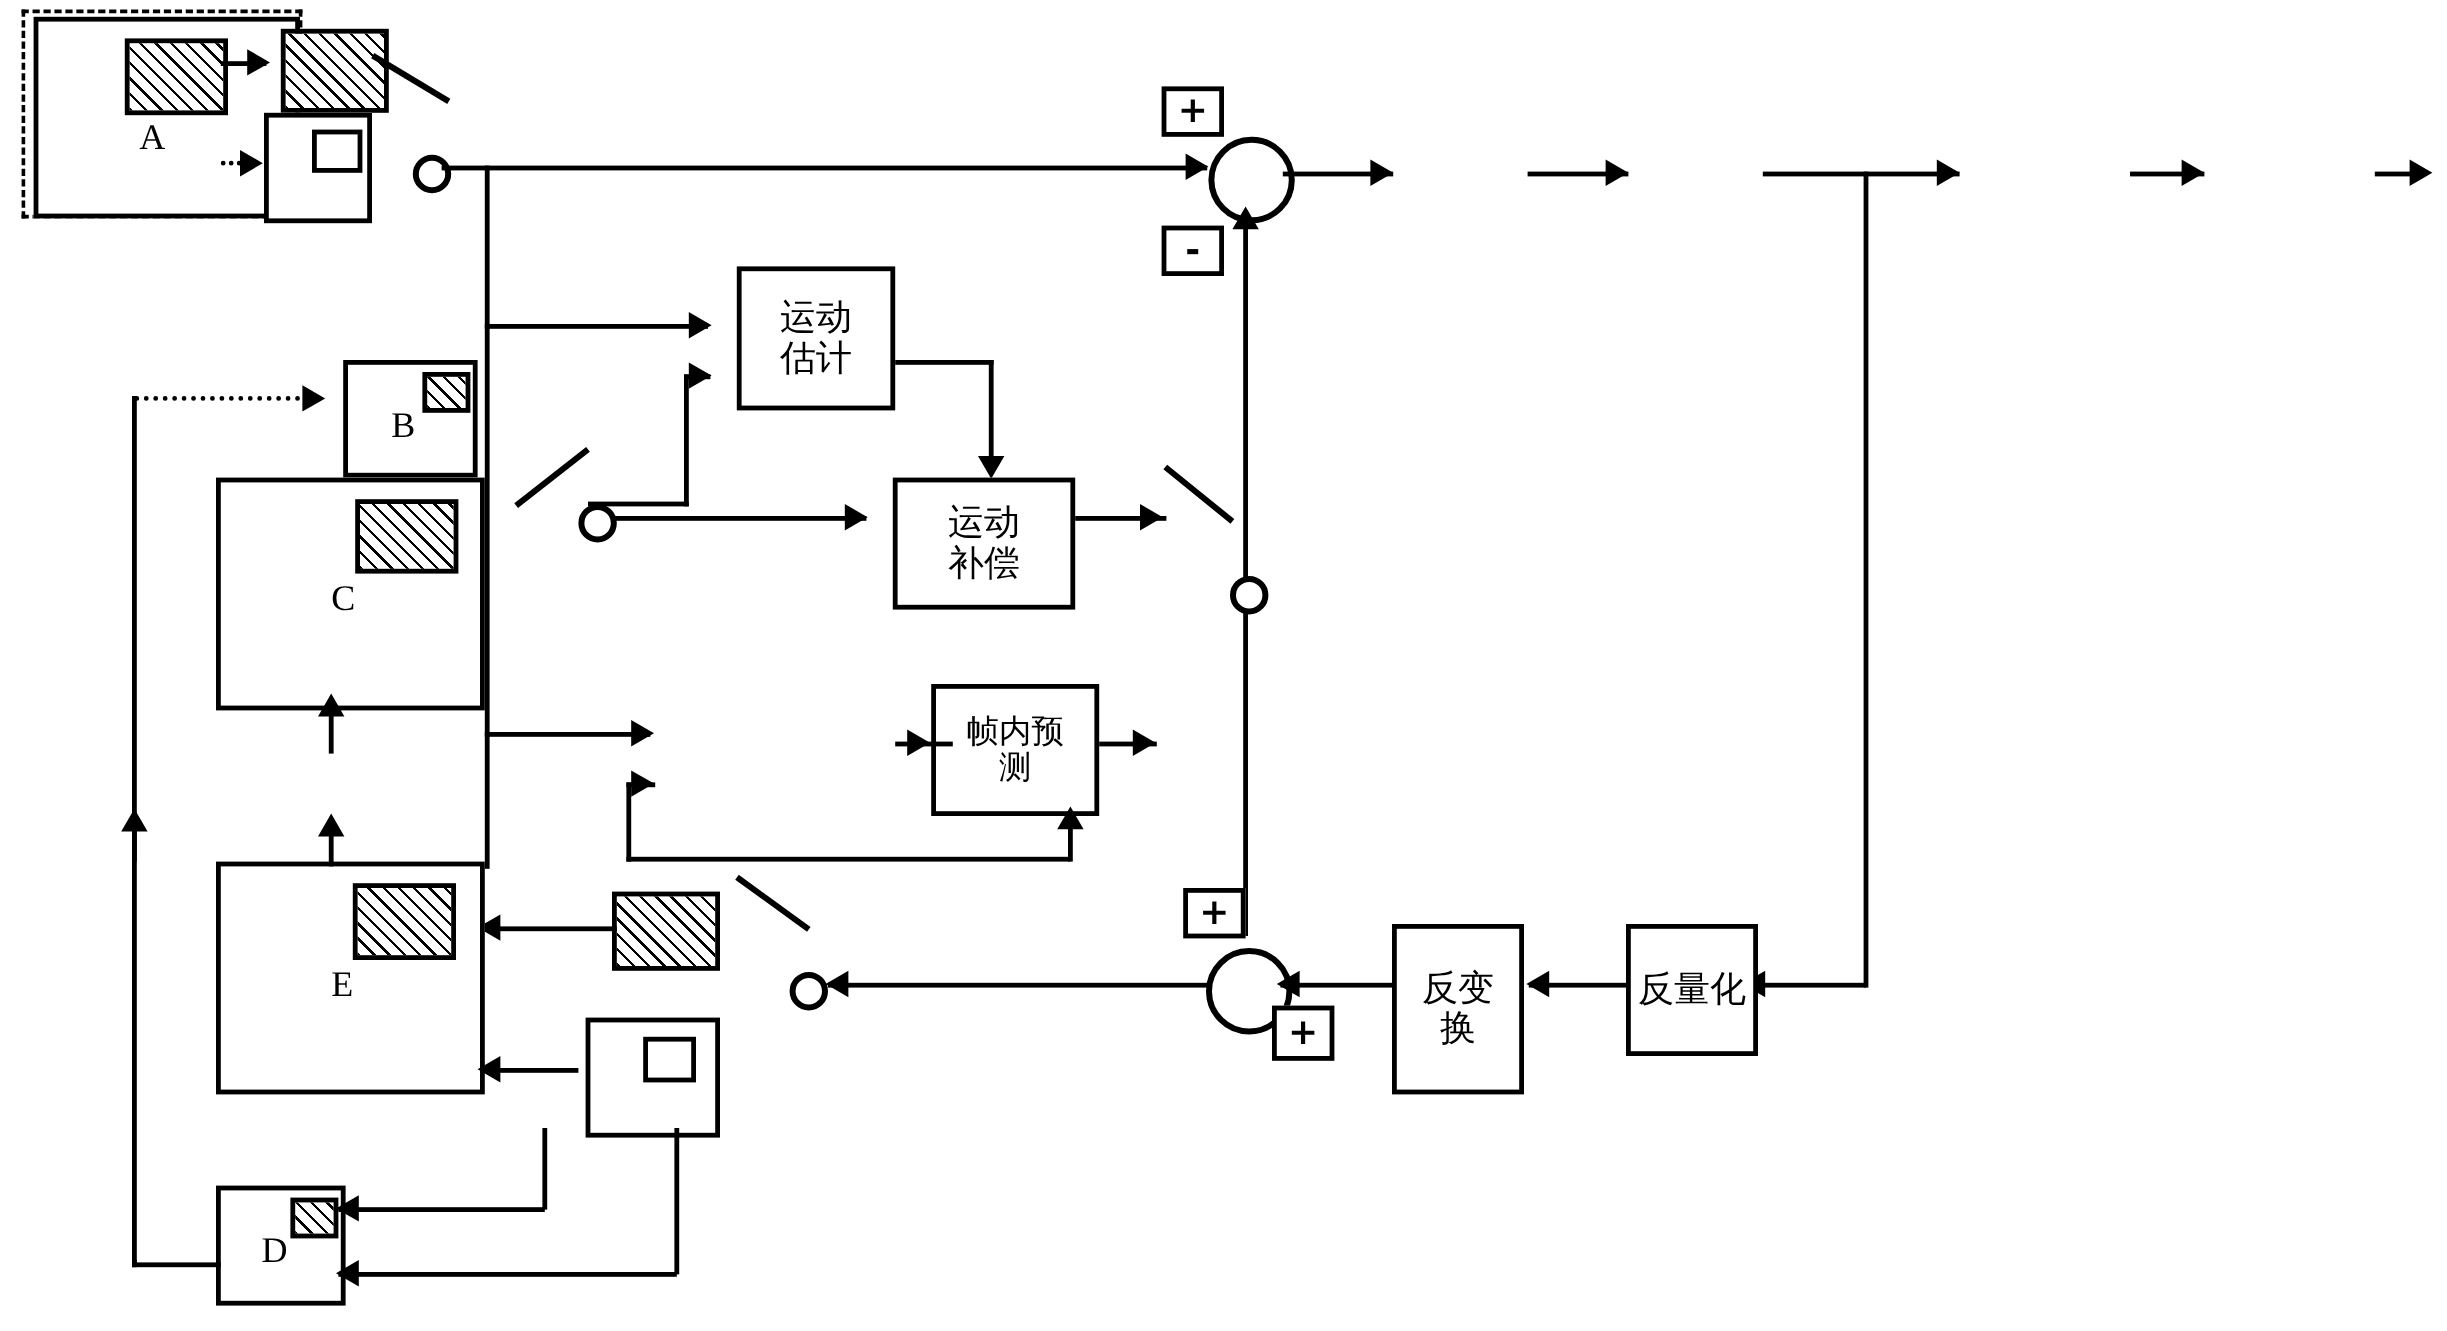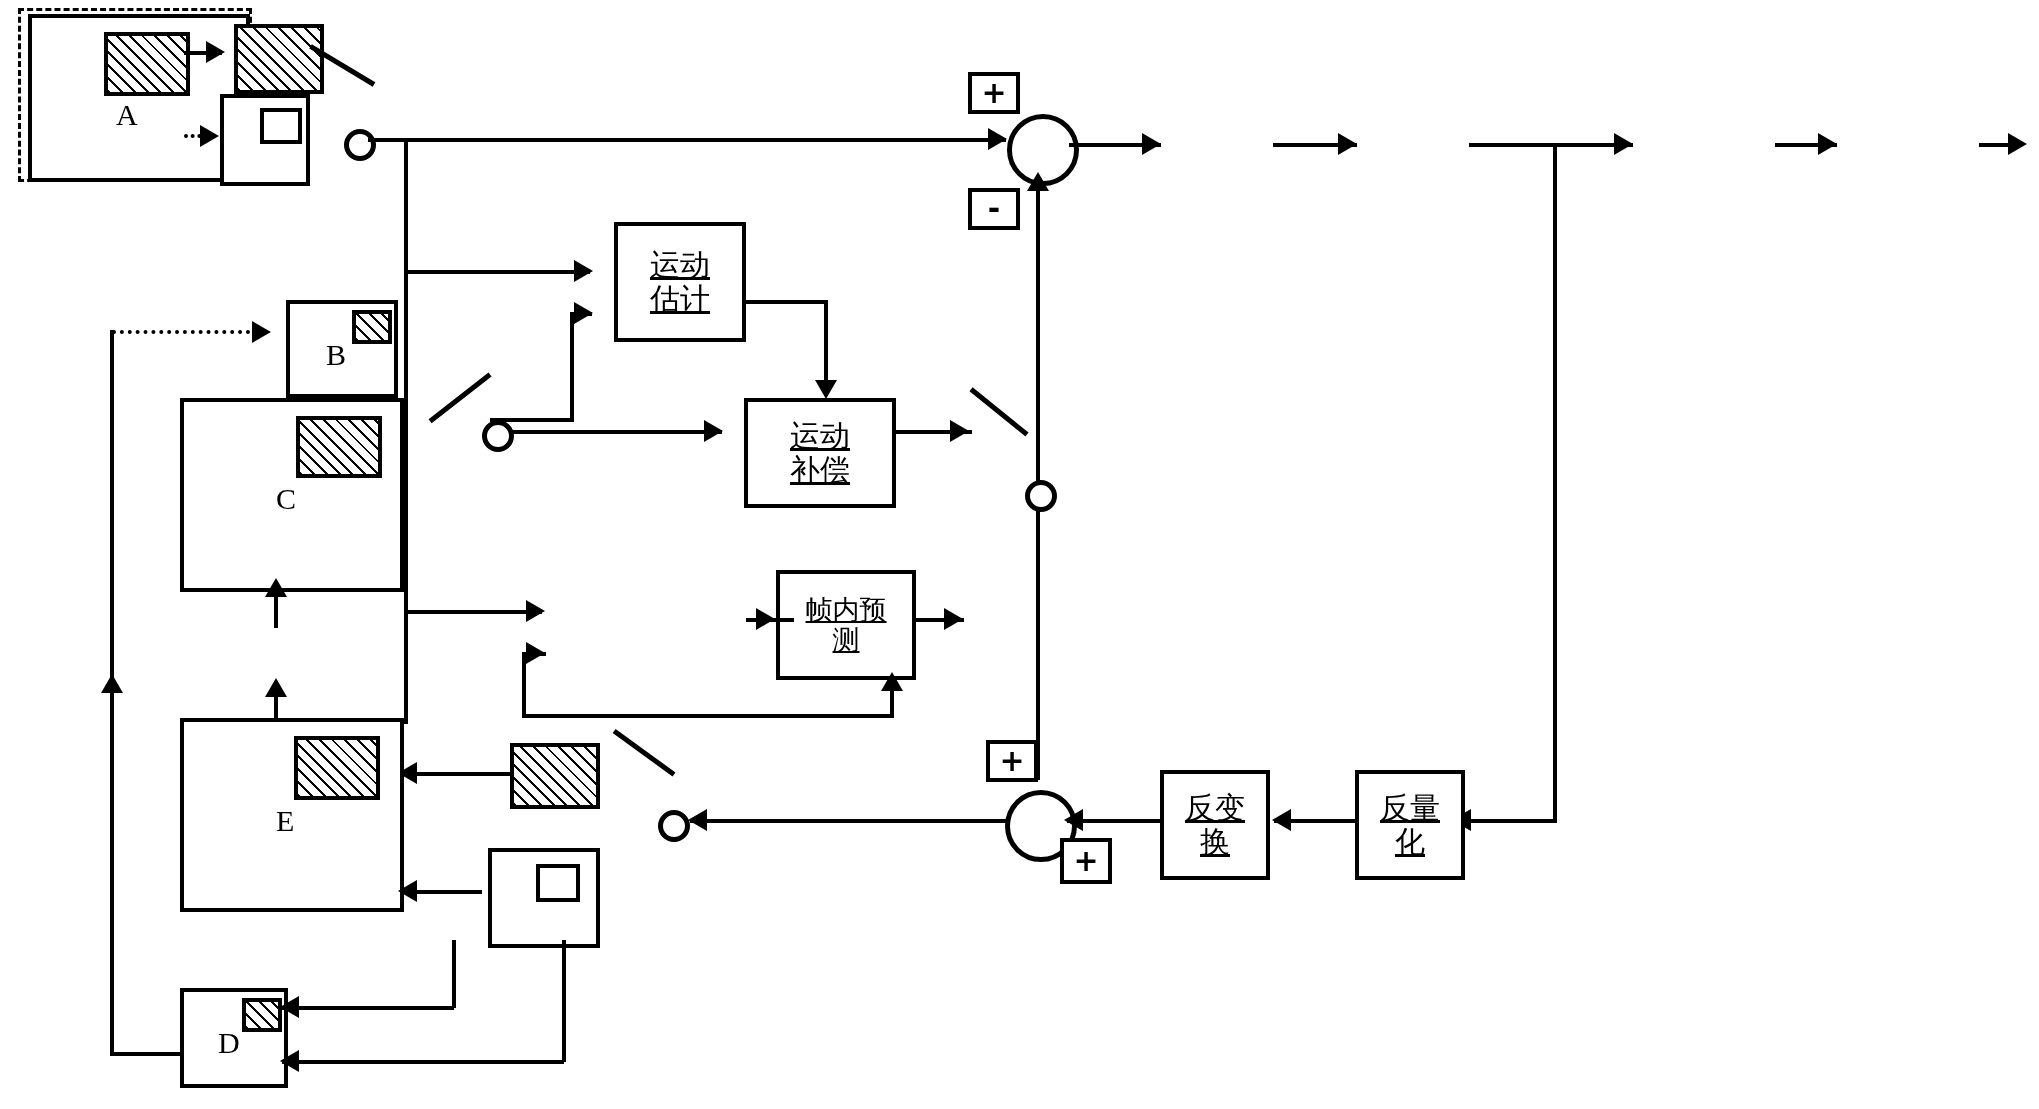--- a/index.html
+++ b/index.html
@@ -20,21 +20,21 @@
     display:flex;align-items:center;justify-content:center;
     text-align:center;
     line-height:1.05;
     font-family:"DejaVu Sans","Liberation Sans",sans-serif;
     font-size:30px;
     color:#000;
     letter-spacing:0px;
     padding:0 2px;
   }
   .pbox.small{font-size:27px;}
-  .pbox.two-line{line-height:1.12;text-decoration:underline;}
+  .pbox.two-line{line-height:1.12;}
 
   
   .frame{
     border:4px solid #000;
     background:#fff;
     position:absolute;
   }
   .frame-label{
     position:absolute;
     font-family:"Liberation Serif","DejaVu Serif",serif;
@@ -235,26 +235,26 @@
   <div class="hline" style="left:916px;top:618px;width:48px;"></div>
   <div class="arr arr-r" style="left:944px;top:608px;"></div>
 
   <div class="vline" style="left:890px;top:688px;height:30px;"></div>
   <div class="arr arr-u" style="left:881px;top:672px;"></div>
 
   <div class="sumnode" style="left:1005px;top:790px;width:62px;height:62px;"></div>
   <div class="signbox" style="left:986px;top:740px;width:44px;height:34px;">+</div>
   <div class="signbox" style="left:1060px;top:838px;width:44px;height:38px;">+</div>
 
-  <div class="abs pbox two-line" style="left:1160px;top:770px;width:110px;height:110px;flex-direction:column;">
+  <div class="abs pbox two-line" style="left:1160px;top:770px;width:110px;height:142px;flex-direction:column;">
     <span>反变</span>
     <span>换</span>
   </div>
 
-  <div class="abs pbox two-line" style="left:1355px;top:770px;width:110px;height:110px;flex-direction:column;">
+  <div class="abs pbox two-line" style="left:1355px;top:770px;width:110px;height:110px;flex-direction:row;">
     <span>反量</span>
     <span>化</span>
   </div>
 
   <div class="hline" style="left:1274px;top:819px;width:84px;"></div>
   <div class="arr arr-l" style="left:1272px;top:809px;"></div>
 
   <div class="hline" style="left:1067px;top:819px;width:96px;"></div>
   <div class="arr arr-l" style="left:1064px;top:809px;"></div>
 

